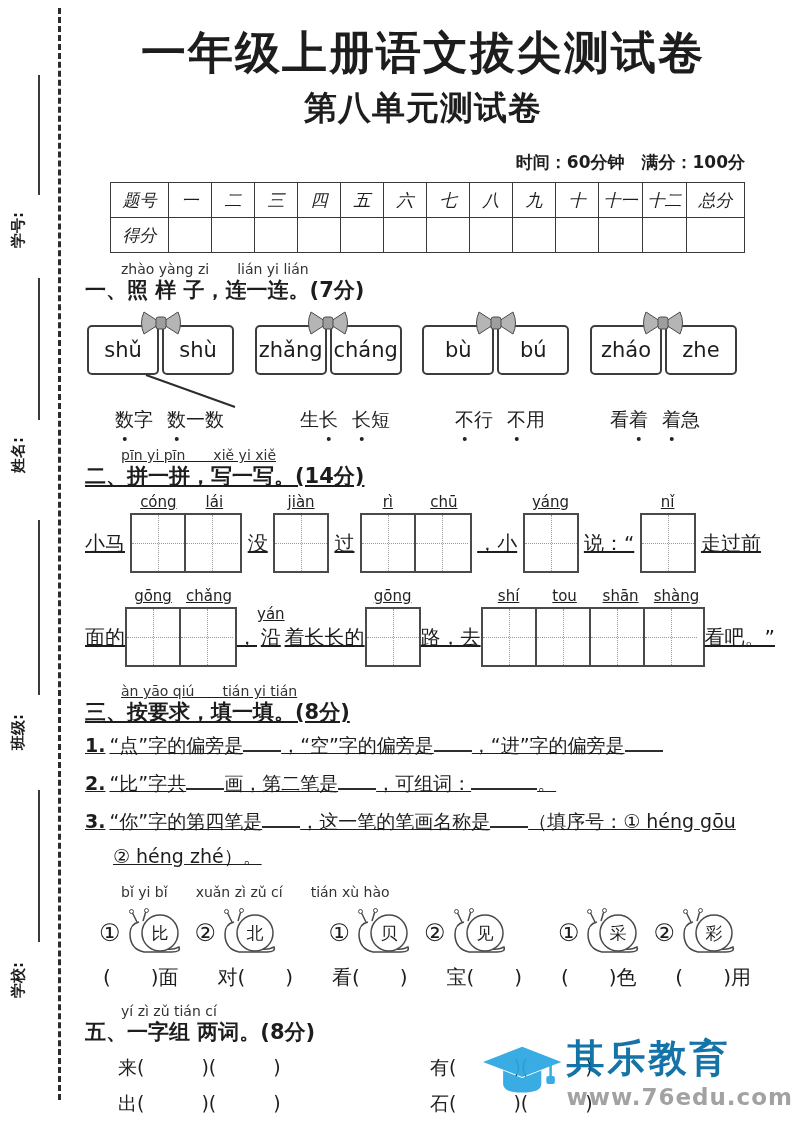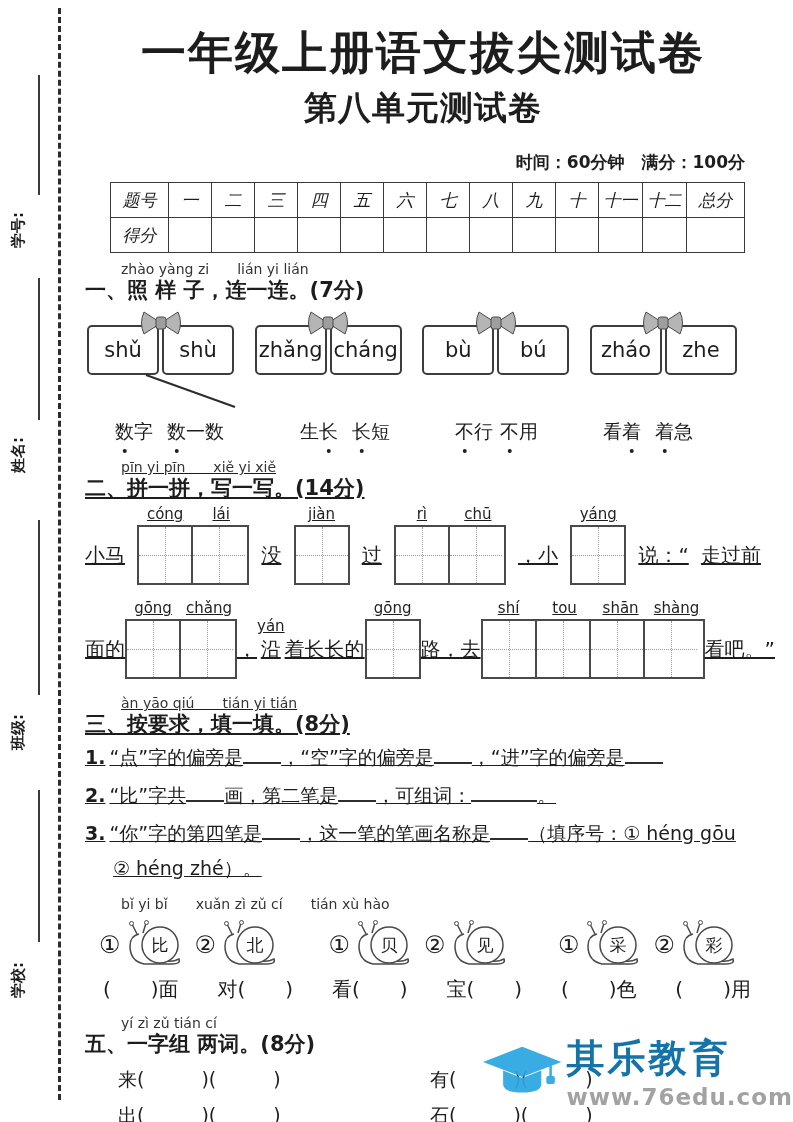--- a/index.html
+++ b/index.html
@@ -23,23 +23,23 @@
   .sec-pinyin{margin-left:36px;font-size:14px;color:#333;line-height:16px;}
   .sec-title{font-size:21px;font-weight:bold;line-height:26px;}
   .blank{display:inline-block;width:38px;border-bottom:2px solid #2e2e2e;height:1em;vertical-align:baseline;}
   .blank.wide{width:66px;}
   
   .pairs-row{display:flex;justify-content:space-between;margin:22px 0 0 2px;width:650px;}
   .pair{position:relative;display:flex;gap:3px;}
   .pbox{width:68px;height:46px;border:2px solid #3d3d3d;border-radius:5px;
         display:flex;align-items:center;justify-content:center;font-size:21px;background:#fff;}
   .bow{position:absolute;top:-15px;left:50%;transform:translateX(-50%);}
-  .words-row{display:flex;margin-top:44px;padding-left:30px;font-size:19px;}
+  .words-row{display:flex;margin-top:32px;padding-left:30px;font-size:19px;}
   .wgroup{display:flex;gap:14px;}
-  .wg1{margin-right:76px;}.wg2{margin-right:65px;}.wg3{margin-right:65px;gap:7px;}
+  .wg1{margin-right:76px;}.wg2{margin-right:65px;}.wg3{margin-right:65px;}
   .dword span{position:relative;}
   .dword .dot{display:inline-block;position:relative;}
   .dword .dot::after{content:"";position:absolute;left:50%;transform:translateX(-50%);
         bottom:-8px;width:4.5px;height:4.5px;border-radius:50%;background:#222;}
   .ex-line{position:absolute;}
   
   .sent{display:flex;align-items:flex-end;font-size:20px;}
   .sent.between{justify-content:space-between;}
   .seg{padding-bottom:16px;white-space:pre;}
   .tzg-pins{display:flex;font-size:15px;height:20px;color:#222;}
@@ -251,20 +251,28 @@
         <span class="seg">，小</span>
         <div class="tzg">
           <div class="tzg-pins">
               <span class="pin">yáng</span>
             </div>
           <div class="tzg-cells">
               <span class="tzg-cell"></span>
             </div>
         </div>
         <span class="seg">说：“</span>
+        <div class="tzg">
+          <div class="tzg-pins">
+              <span class="pin">nǐ</span>
+            </div>
+          <div class="tzg-cells">
+              <span class="tzg-cell"></span>
+            </div>
+        </div>
         <span class="seg">走过前</span>
       </div>
 
       <div class="sent" style="margin-top:14px;">
         <span class="seg">面的</span>
         <div class="tzg">
           <div class="tzg-pins">
               <span class="pin">gōng</span>
               <span class="pin">chǎng</span>
             </div>

